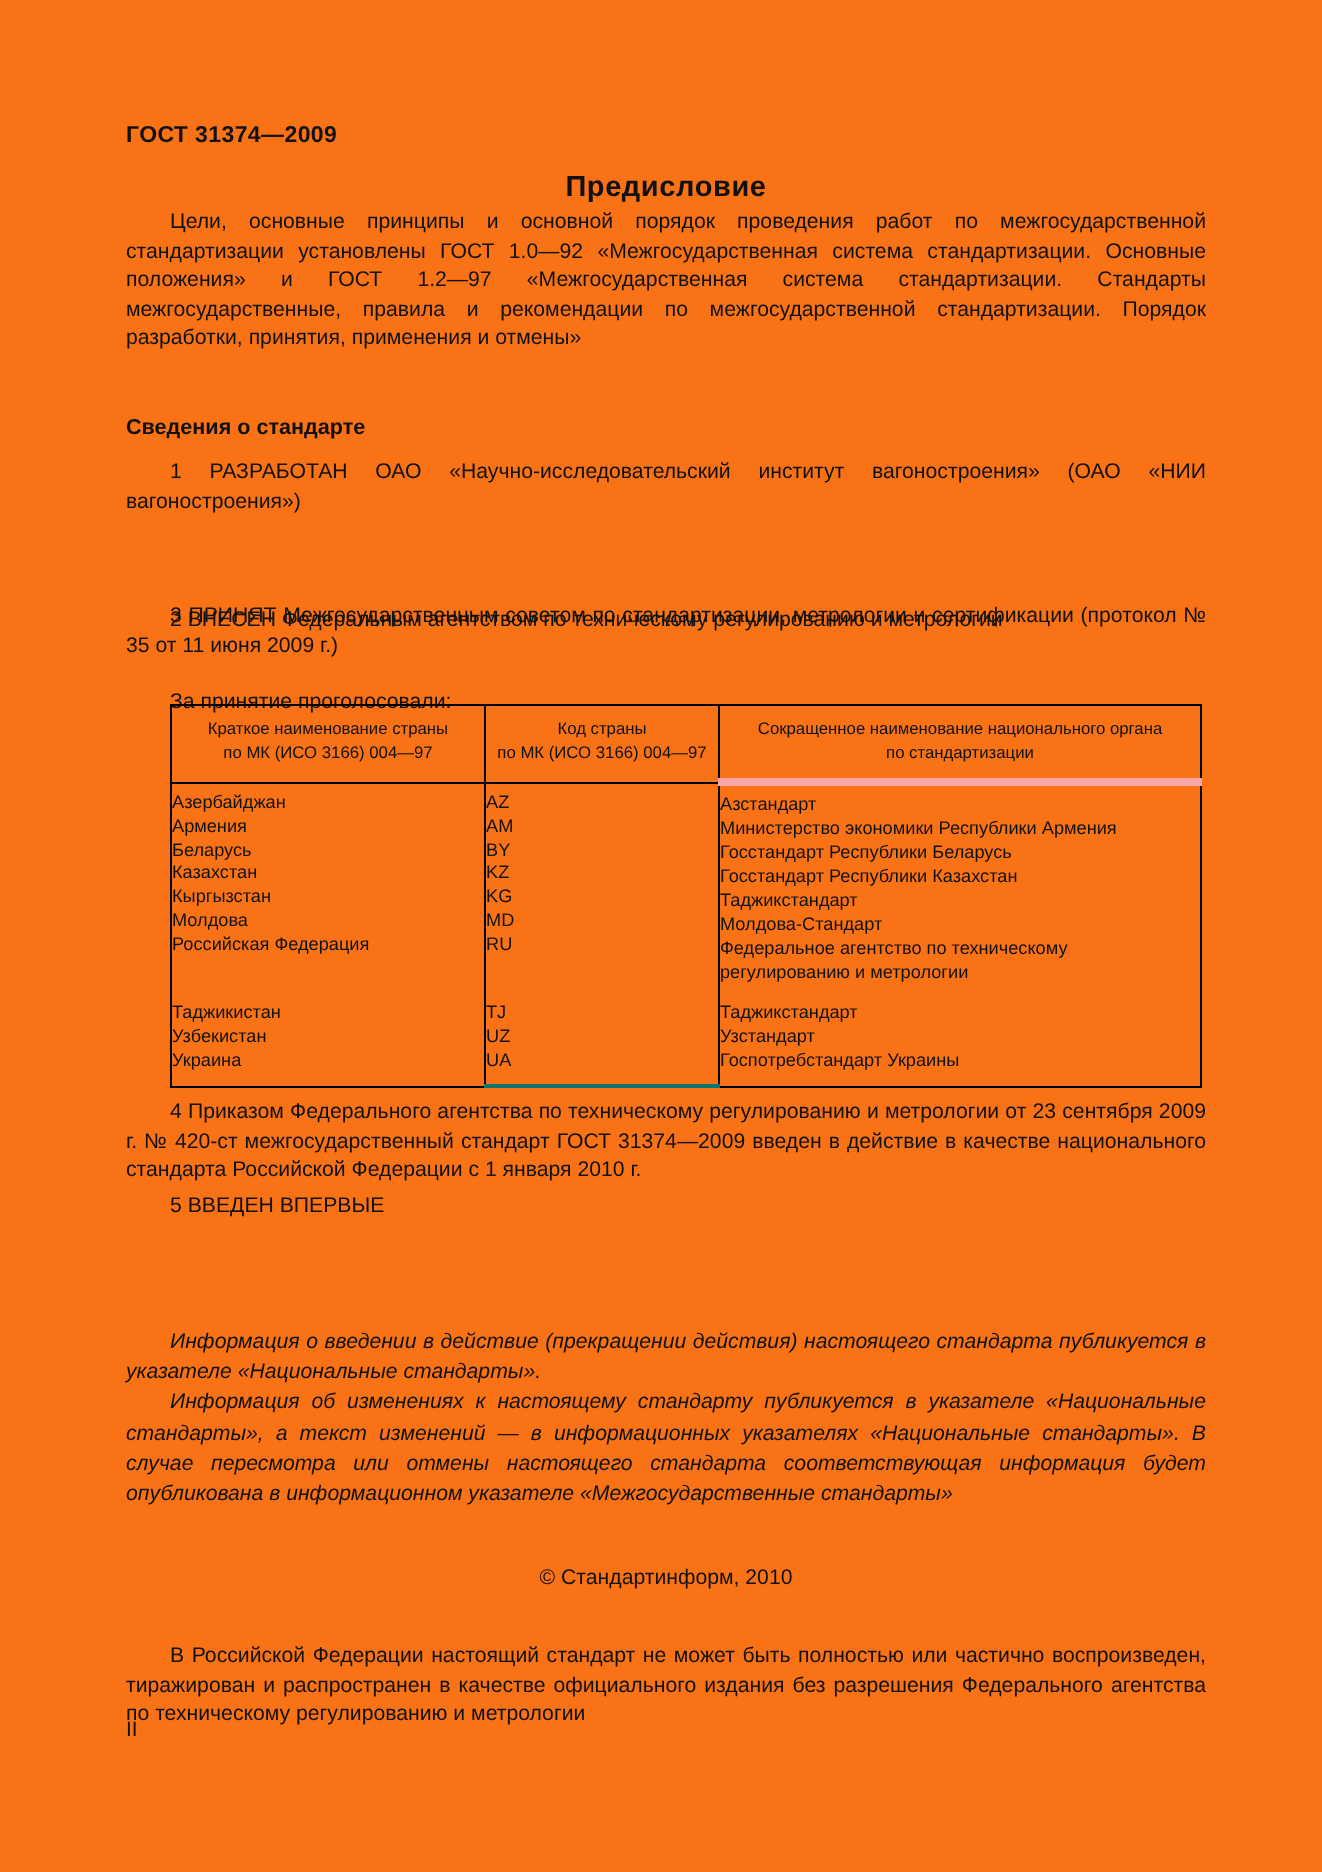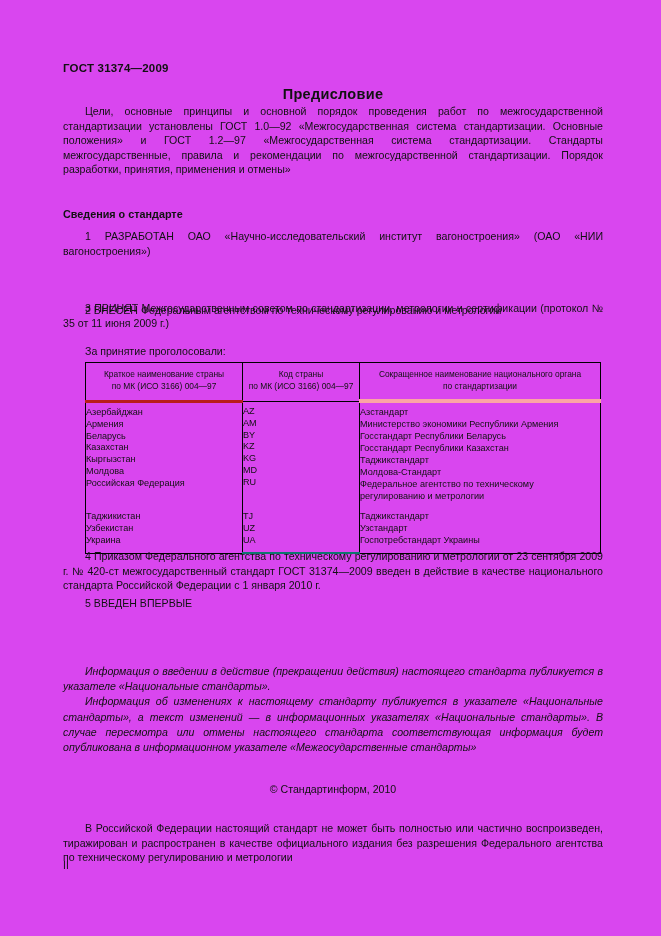--- a/index.html
+++ b/index.html
@@ -4,21 +4,21 @@
 <style>
   html, body {
     margin: 0;
     padding: 0;
     background: #ffffff;
   }
   .page {
     position: relative;
     width: 661px;
     height: 936px;
-    background: #d946ef;
+    background: #f97316;
     font-family: "Liberation Sans", sans-serif;
     color: #111111;
     overflow: hidden;
   }
   .content {
     position: absolute;
     left: 63px;
     top: 0;
     width: 540px;
   }
@@ -80,21 +80,21 @@
     font-size: 10.4px;
   }
   
   .blk { position: absolute; width: 540px; left: 0; }
   #blk-intro     { top: 104px; }
   #blk-svedeniya { top: 208px; }
   #blk-item1     { top: 229px; }
   #blk-item2     { top: 272px; margin-top: 31px; }
   #blk-item3     { top: 301px; }
   #blk-vote      { top: 344px; }
-  #blk-table     { top: 362px; }
+  #blk-table     { top: 352px; }
   #blk-item4     { top: 549px; }
   #blk-item5     { top: 596px; }
   #blk-italics   { top: 664px; }
   #blk-copy      { top: 783px; }
   #blk-final     { top: 821px; }
 
   table.countries {
     border-collapse: collapse;
     width: 488px;
     margin-left: 22px;
@@ -176,21 +176,21 @@
                 <div>по МК (ИСО 3166) 004—97</div>
               </th>
             <th class="col-org">
                 <div>Сокращенное наименование национального органа</div>
                 <div>по стандартизации</div>
               </th>
           </tr>
         </thead>
         <tbody>
           <tr>
-            <td class="col-name cell-wrap" style="border-top:3px solid #b91c1c;">
+            <td class="col-name cell-wrap" style="border-top:1px solid #b91c1c;">
               <div class="stack names">
                   <div>Азербайджан</div>
                   <div>Армения</div>
                   <div>Беларусь</div>
                   <div>Казахстан</div>
                   <div>Кыргызстан</div>
                   <div>Молдова</div>
                   <div>Российская Федерация</div>
                 </div>
             </td>

